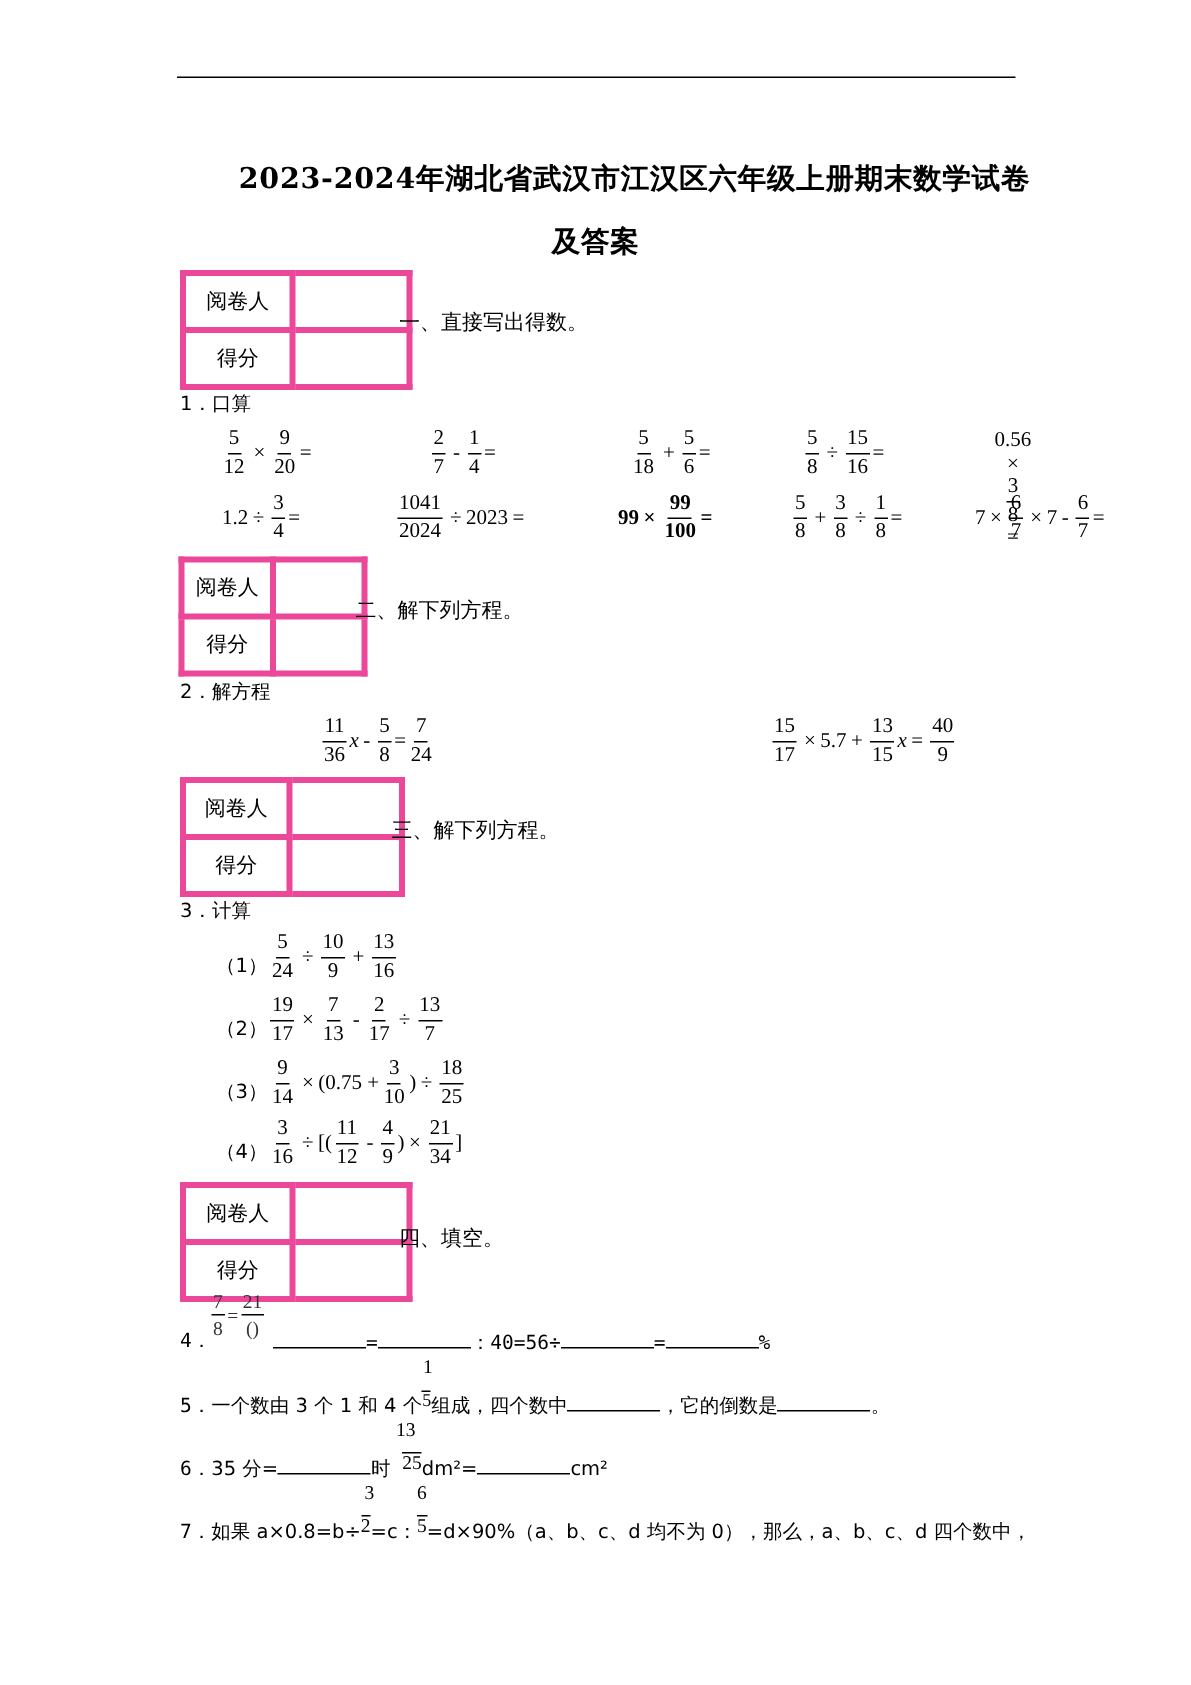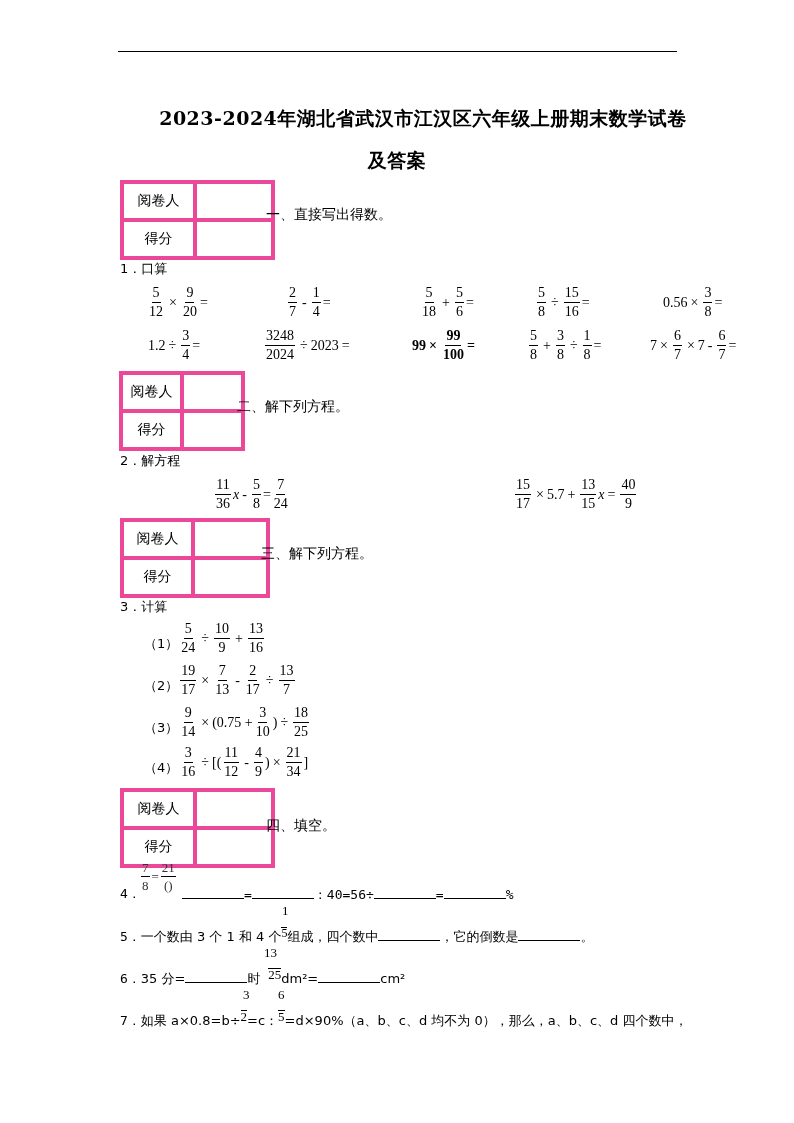--- a/index.html
+++ b/index.html
@@ -87,42 +87,42 @@
       <span class="n">5</span>
       <span class="d">8</span>
     </span>
   <span class="op">÷</span>
   <span class="frac">
       <span class="n">15</span>
       <span class="d">16</span>
     </span>
   <span>=</span>
 </div>
-<div class="math" style="left:663px; top:286px;">
+<div class="math" style="left:663px; top:286px;flex-direction:column;">
   <span>0.56</span>
   <span class="op">×</span>
   <span class="frac">
       <span class="n">3</span>
       <span class="d">8</span>
     </span>
   <span>=</span>
 </div>
 
 <div class="math" style="left:148px; top:329px;">
   <span>1.2</span>
   <span class="op">÷</span>
   <span class="frac">
       <span class="n">3</span>
       <span class="d">4</span>
     </span>
   <span>=</span>
 </div>
 <div class="math" style="left:263px; top:329px;">
   <span class="frac">
-      <span class="n">3248</span>
+      <span class="n">1041</span>
       <span class="d">2024</span>
     </span>
   <span class="op">÷</span>
   <span>2023</span>
   <span class="op">=</span>
 </div>
 <div class="math" style="left:412px; top:329px;font-weight:bold;">
   <span>99</span>
   <span class="op">×</span>
   <span class="frac">

